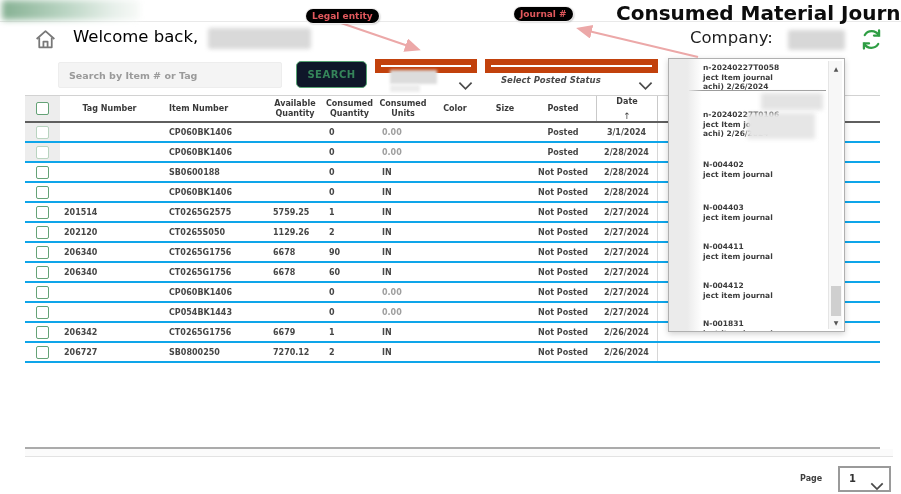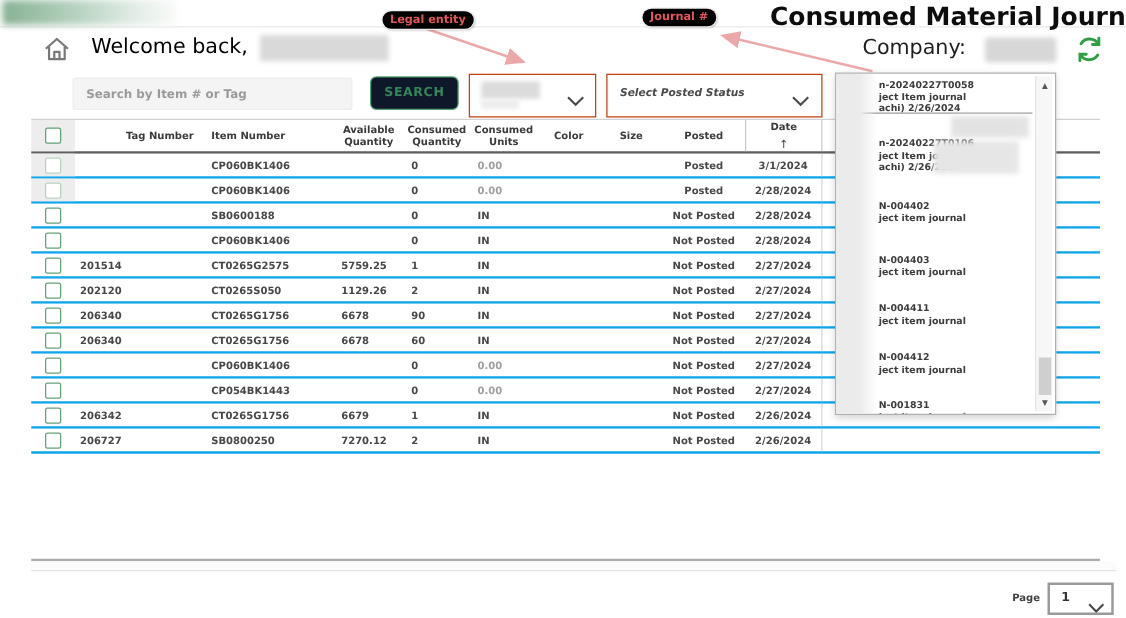--- a/index.html
+++ b/index.html
@@ -22,35 +22,35 @@
   .refresh-ic { position:absolute; left:860px; top:28px; cursor:pointer; }
   .page-title { position:absolute; left:616px; top:1px; font-size:20px; font-weight:700; color:#0d0d0d; white-space:nowrap; }
   
   .search-input { position:absolute; left:58px; top:62px; width:224px; height:26px;
     background:#f4f4f4; border:1px solid #ededed; border-radius:2px;
     font-family:inherit; font-size:9.5px; font-weight:700; color:#444; padding:0 10px; outline:none; }
   .search-input::placeholder { color:#9a9a9a; font-weight:700; }
   .search-btn { position:absolute; left:296px; top:61px; width:71px; height:27px;
     background:#0f172a; border:1px solid #55a372; border-radius:5px;
     color:#35855a; font-family:inherit; font-size:10px; font-weight:700; letter-spacing:.5px; cursor:pointer; }
-  .select-box { position:absolute; top:59px; height:35px; background:#fff; border:1px solid #c2410c;font-style:italic; }
+  .select-box { position:absolute; top:59px; height:14px; background:#fff; border:6px solid #c2410c;font-style:italic; }
   .sel-legal { left:375px; width:102px; }
   .sel-posted { left:485px; width:173px; }
   .sel-posted .sel-label { position:absolute; left:10px; top:10px; font-size:8.5px; font-weight:700; color:#4a4a4a; }
   .sel-blur { position:absolute; left:9px; top:5px; width:47px; height:14px; background:#dcdcdc; filter:blur(1.5px); }
   .sel-blur2 { position:absolute; left:9px; top:20px; width:30px; height:7px; background:#ececec; filter:blur(1.5px); }
   .chev { position:absolute; top:11px; }
   .sel-legal .chev { left:77px; } .sel-posted .chev { left:147px; }
   
   .grid { display:grid; grid-template-columns:35px 95px 112px 56px 53px 54px 50px 50px 66px 62px 1fr; align-items:center; }
   .thead { position:absolute; left:25px; top:95px; width:855px; height:28px;
     border-top:1px solid #d2d2d2; border-bottom:2px solid #5f5f5f;
     font-size:8px; font-weight:700; color:#3a3a3a; }
   .thead .hc { text-align:center; line-height:1.15; }
-  .thead .hleft { text-align:right; padding-left:4px; }
+  .thead .hleft { text-align:center; padding-left:4px; }
   .thead .hitem { text-align:left; padding-left:14px; }
   .hdate { position:relative; height:100%; display:flex; align-items:center; justify-content:center; gap:5px;
     border-left:1px solid #c9c9c9; border-right:1px solid #c9c9c9; cursor:pointer;flex-direction:column; }
   .sort-arrow { font-size:9px; color:#444; font-weight:400; }
   .cbcell { display:flex; justify-content:center; align-items:center; height:100%; }
   .cb { width:13px; height:13px; border:1.5px solid #64a276; border-radius:2px; background:#fff; cursor:pointer; }
   .greybg { background:#ededed; }
   .dim .cb { border-color:#b9d4c0; }
   .tbody { position:absolute; left:25px; top:123px; width:855px; }
   .trow { height:20px; border-bottom:2px solid #0ea5e9; font-size:8px; font-weight:600; color:#474747; background:#fff; }
@@ -78,21 +78,21 @@
     display:flex; align-items:center; justify-content:center; cursor:pointer; }
   .arr-up { top:0; } .arr-dn { bottom:0; }
   .jthumb { position:absolute; left:2px; top:225px; width:10px; height:30px; background:#cfcfcf; cursor:pointer; }
   
   .bubble { position:absolute; background:#000000; color:#e0585c; font-size:9px; font-weight:700;
     padding:2px 6px; border-radius:8px; box-shadow:0 0 0 1px #f0eeee, 1px 1px 2px rgba(0,0,0,.35); z-index:40; }
   .bb-legal { left:306px; top:9px; }
   .bb-journal { left:514px; top:7px; }
   .arrows { position:absolute; left:0; top:0; width:901px; height:494px; pointer-events:none; z-index:35; }
   
-  .pg-label { position:absolute; left:800px; top:474px; width:32px; text-align:right; font-size:8px; font-weight:600; color:#3f3f3f; }
+  .pg-label { position:absolute; left:800px; top:474px; width:32px; text-align:left; font-size:8px; font-weight:600; color:#3f3f3f; }
   .pg-box { position:absolute; left:838px; top:466px; width:53px; height:26px; border:2px solid #9a9a9a; background:#fff; cursor:pointer; }
   .pg-val { position:absolute; left:9px; top:5px; font-size:10px; font-weight:600; color:#333; }
   .pg-box .chev { left:30px; top:8px; }
 </style>
 </head>
 <body>
 
 <div class="stage">
 
   <div class="topbar">

